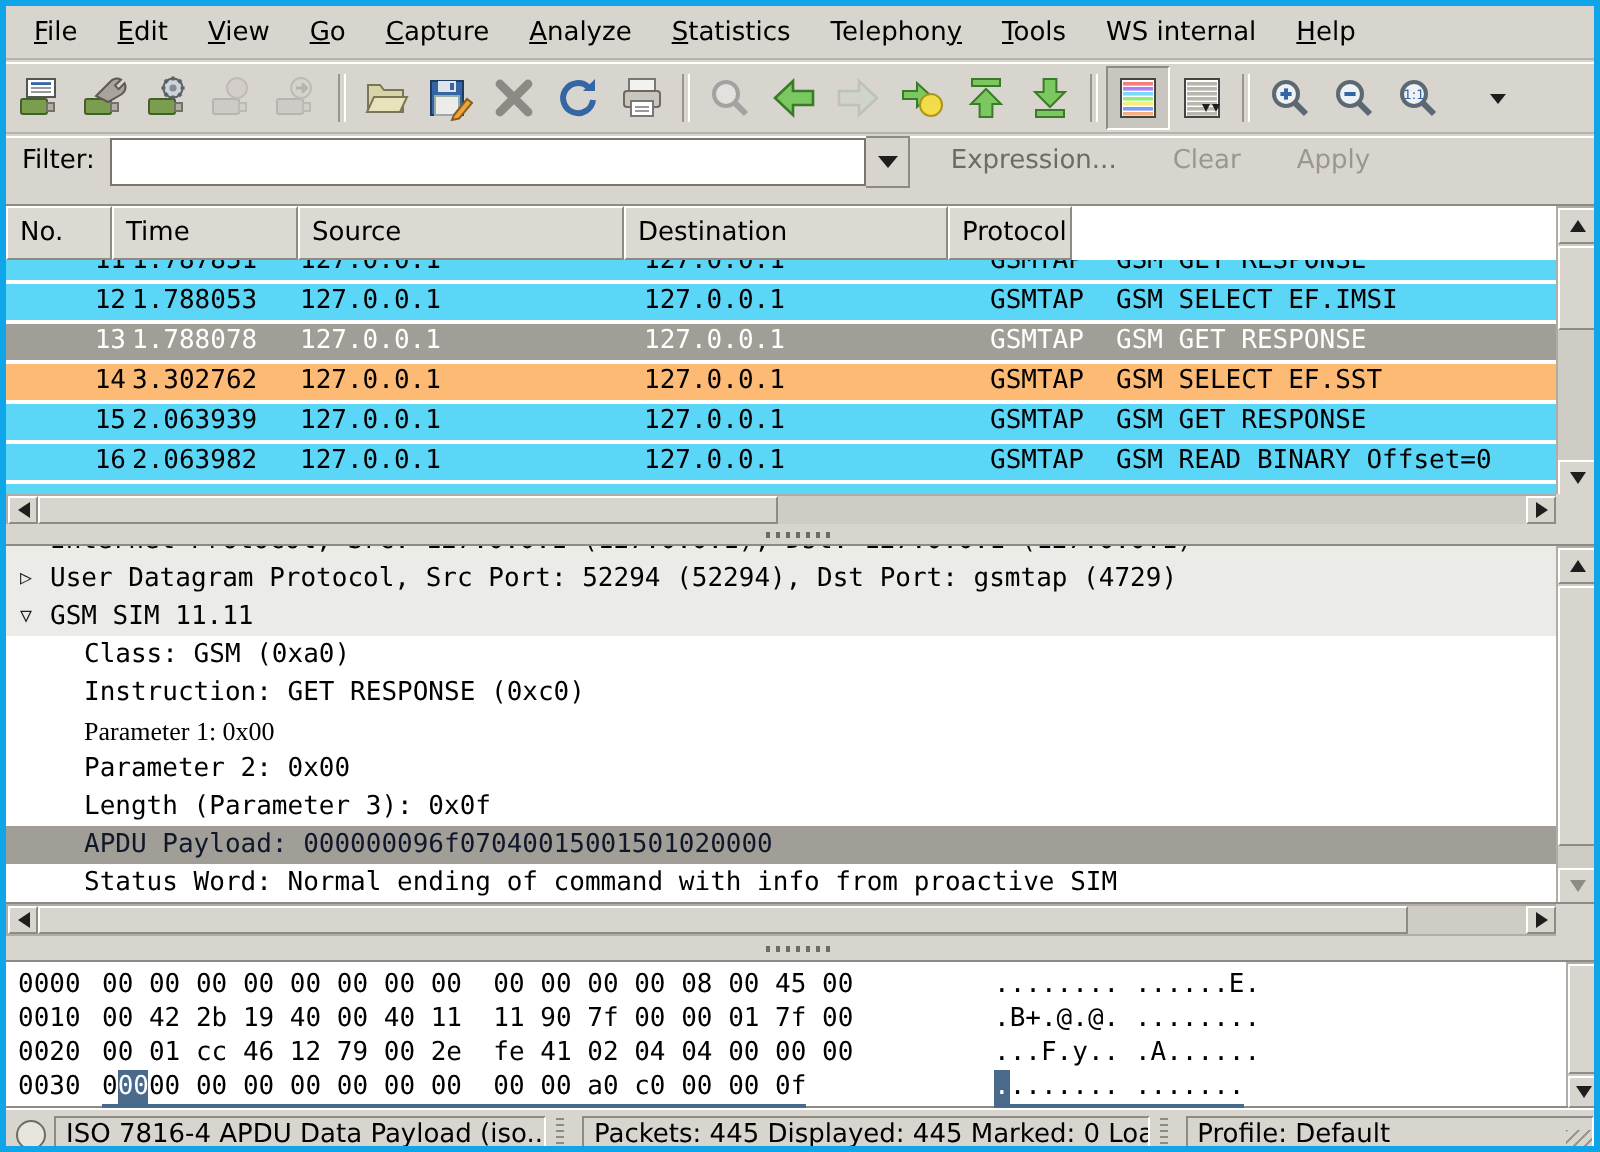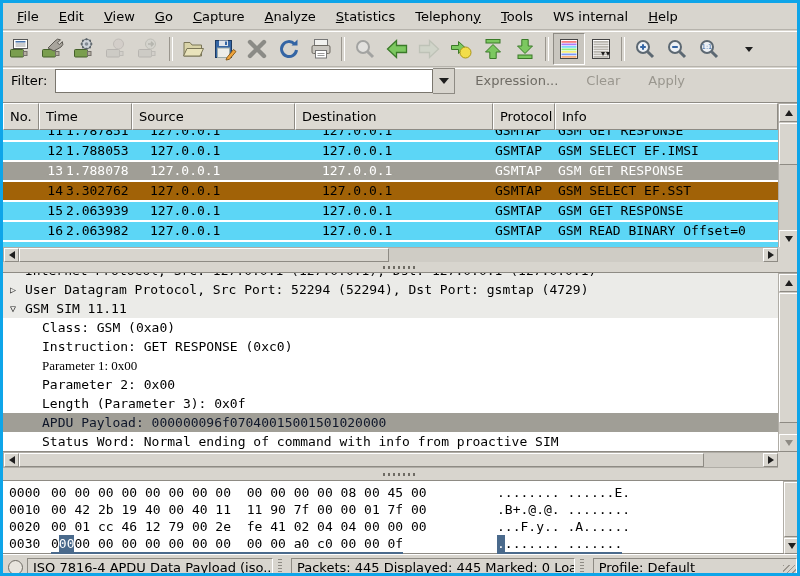--- a/index.html
+++ b/index.html
@@ -303,26 +303,25 @@
     <div id="filter-drop">
       <span class="tri-down"></span>
     </div>
     <button class="flat-btn" id="btn-expression">Expression...</button>
     <button class="flat-btn" id="btn-clear">Clear</button>
     <button class="flat-btn" id="btn-apply">Apply</button>
   </div>
 
   <div id="listarea">
     <div id="list-header">
-        <div class="hdr-cell" style="width: 36px;">No.</div>
+        <div class="hdr-cell" style="width: 53px;">No.</div>
         <div class="hdr-cell" style="width: 93px;">Time</div>
         <div class="hdr-cell" style="width: 163px;">Source</div>
-        <div class="hdr-cell" style="width: 198px;">Destination</div>
+        <div class="hdr-cell" style="width: 162px;">Destination</div>
         <div class="hdr-cell" style="width: 62px;">Protocol</div>
-        <div class="hdr-cell" style="width: 228px; flex: 1 1 0%;">Info</div>
       </div>
     <div id="list-rows">
         <div class="row-clip">
           <div class="pkt-row" style="background: rgb(92, 214, 246);">
             <span class="c-no">11</span>
             <span class="c-time">1.787851</span>
             <span class="c-src">127.0.0.1</span>
             <span class="c-dst">127.0.0.1</span>
             <span class="c-proto">GSMTAP</span>
             <span class="c-info">GSM GET RESPONSE</span>
@@ -337,21 +336,21 @@
           <span class="c-info">GSM SELECT EF.IMSI</span>
         </div>
         <div class="pkt-row" style="background: rgb(160, 158, 150); color: rgb(255, 255, 255);">
           <span class="c-no">13</span>
           <span class="c-time">1.788078</span>
           <span class="c-src">127.0.0.1</span>
           <span class="c-dst">127.0.0.1</span>
           <span class="c-proto">GSMTAP</span>
           <span class="c-info">GSM GET RESPONSE</span>
         </div>
-        <div class="pkt-row" style="background: #a16207;">
+        <div class="pkt-row" style="background: #fdba74;">
           <span class="c-no">14</span>
           <span class="c-time">3.302762</span>
           <span class="c-src">127.0.0.1</span>
           <span class="c-dst">127.0.0.1</span>
           <span class="c-proto">GSMTAP</span>
           <span class="c-info">GSM SELECT EF.SST</span>
         </div>
         <div class="pkt-row" style="background: rgb(92, 214, 246);">
           <span class="c-no">15</span>
           <span class="c-time">2.063939</span>

